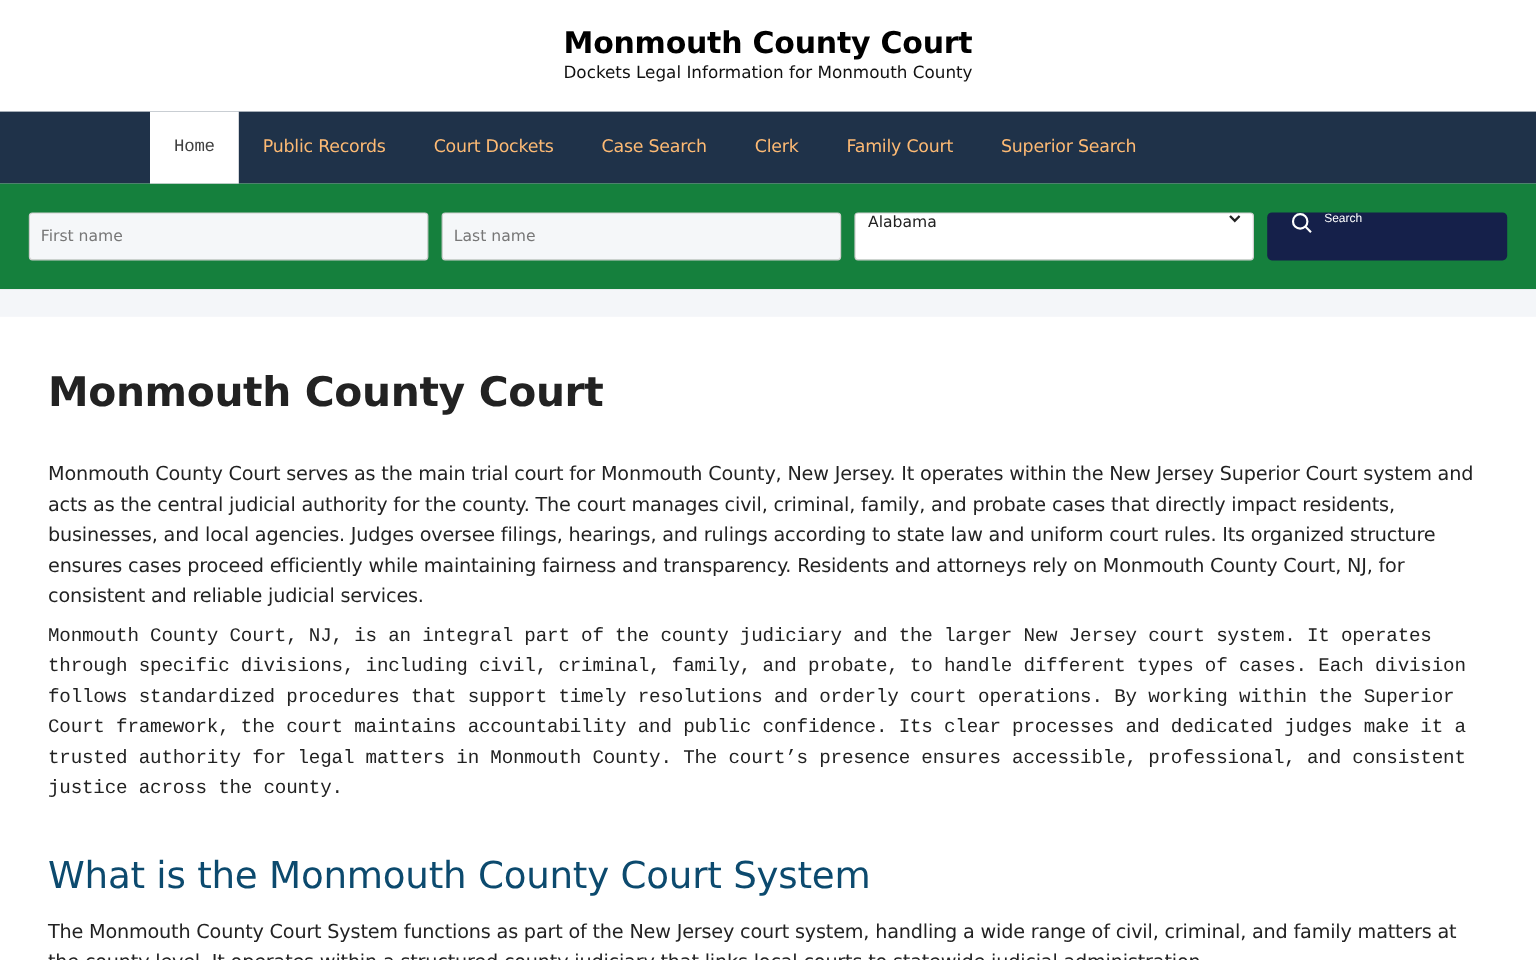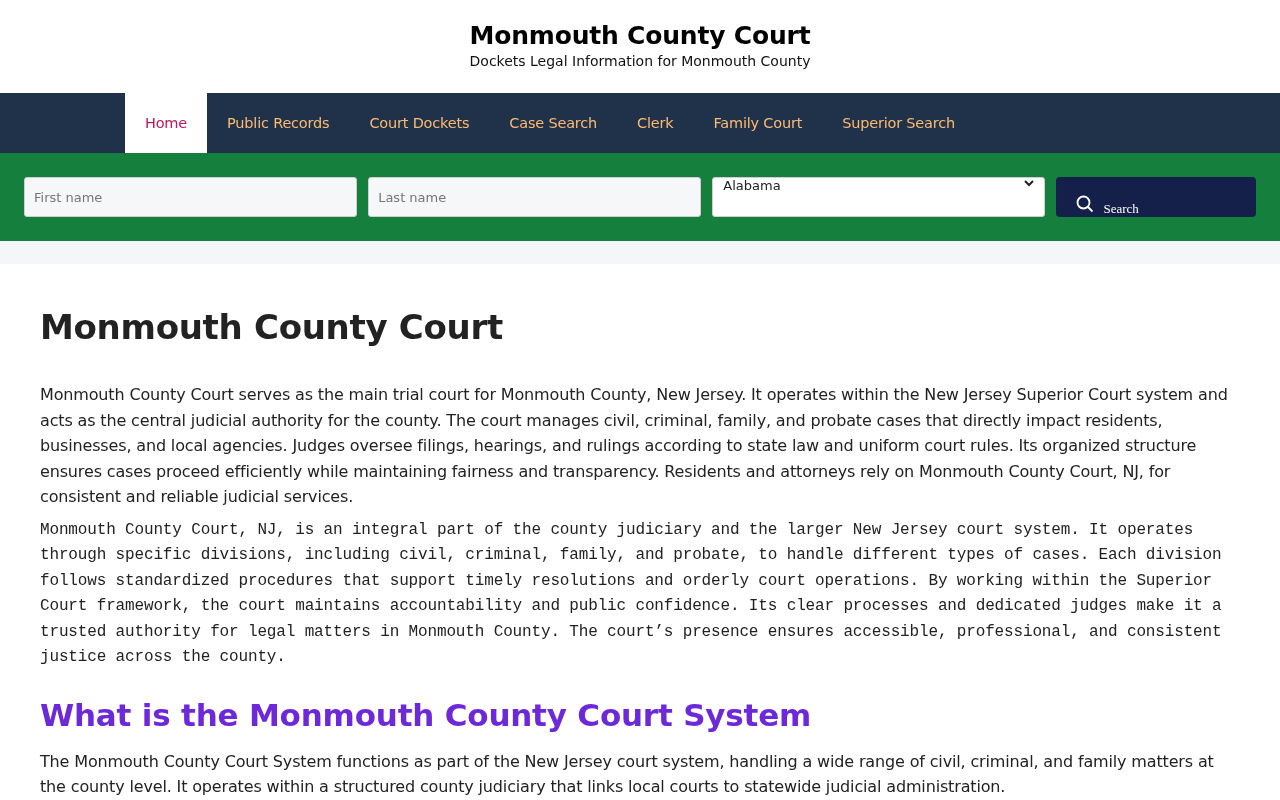--- a/index.html
+++ b/index.html
@@ -5,37 +5,37 @@
     * { box-sizing: border-box; margin: 0; padding: 0; }
     html, body { width: 1280px; height: 800px; overflow: hidden; background: #ffffff; }
     body { font-family: "DejaVu Sans", "Liberation Sans", sans-serif; color: #222222; }
 
     .site-header { height: 93px; text-align: center; padding-top: 20px; }
     .site-title { font-size: 25px; font-weight: bold; color: #000000; line-height: 32px; letter-spacing: -0.2px; }
     .site-tagline { font-size: 14px; color: #111111; line-height: 18px; margin-top: 0px; }
 
     .main-nav { height: 60px; background: #1f3249; display: flex; padding-left: 125px; }
     .nav-item { height: 60px; display: flex; align-items: center; padding: 0 20px; color: #fdba74; font-size: 14.5px; cursor: pointer; text-decoration: none; white-space: nowrap; letter-spacing: -0.2px; }
-    .nav-item.active { background: #ffffff; color: #be185d; }
+    .nav-item.active { background: #ffffff; color: #404040; font-family: Liberation Mono, monospace; }
 
     .search-bar { height: 88px; background: #15803d; display: flex; align-items: center; padding: 0 24px; gap: 11px; box-shadow: 0 2px 3px rgba(0,0,0,0.08); }
     .search-field { width: 334px; height: 40px; border: 1px solid #cfcfcf; border-radius: 3px; background: #f5f7f9; padding: 0 9px; font-size: 13px; color: #333333; font-family: "DejaVu Sans", "Liberation Sans", sans-serif; }
     .search-field::placeholder { color: #777777; }
     .state-select { width: 334px; height: 40px; border: 1px solid #cfcfcf; border-radius: 3px; background: #ffffff; padding: 0 10px; font-size: 13px; color: #222222; font-family: "DejaVu Sans", "Liberation Sans", sans-serif; display: flex; align-items: flex-start; justify-content: space-between; }
     .chev { font-size: 10px; color: #333333; }
-    .search-button { width: 200px; height: 40px; background: #15204a; border-radius: 4px; color: #ffffff; display: flex; align-items: flex-end; padding-left: 20px; gap: 9px; font-size: 13px; cursor: pointer; border: none; font-family: Liberation Serif, serif; }
+    .search-button { width: 200px; height: 40px; background: #15204a; border-radius: 4px; color: #ffffff; display: flex; align-items: flex-start; padding-left: 20px; gap: 9px; font-size: 10px; cursor: pointer; border: none; font-family: Liberation Sans, sans-serif; }
 
     .gap-band { height: 23px; background: #f4f6f9; }
 
     .content { padding: 0 40px; }
     .page-title { font-size: 34px; font-weight: bold; color: #222222; margin-top: 42px; line-height: 42px; letter-spacing: -0.3px; }
     .para { font-size: 16px; line-height: 25.5px; color: #222222; margin-top: 0; letter-spacing: -0.15px; }
     .para.p1 { margin-top: 34px; }
     .para.p2 { margin-top: 8px; font-family: Liberation Mono, monospace; }
-    .section-title { font-size: 31px; font-weight: 700; color: #6d28d9; margin-top: 24px; line-height: 40px; letter-spacing: -0.2px; }
+    .section-title { font-size: 31px; font-weight: 400; color: #0c4a6e; margin-top: 39px; line-height: 40px; letter-spacing: -0.2px; }
     .para.p3 { margin-top: 14px; }
   </style>
 </head>
 <body>
 
 <header class="site-header">
   <div class="site-title">Monmouth County Court</div>
   <div class="site-tagline">Dockets Legal Information for Monmouth County</div>
 </header>
 

